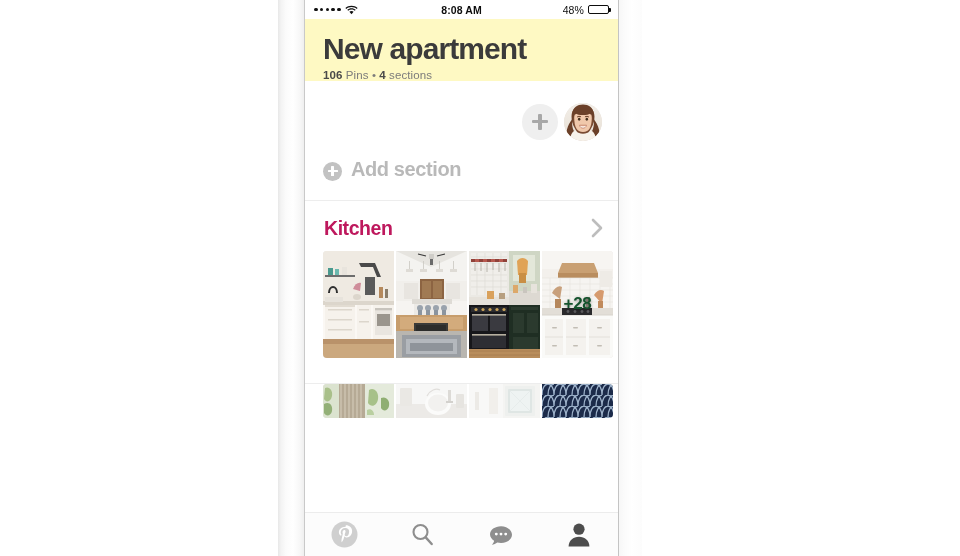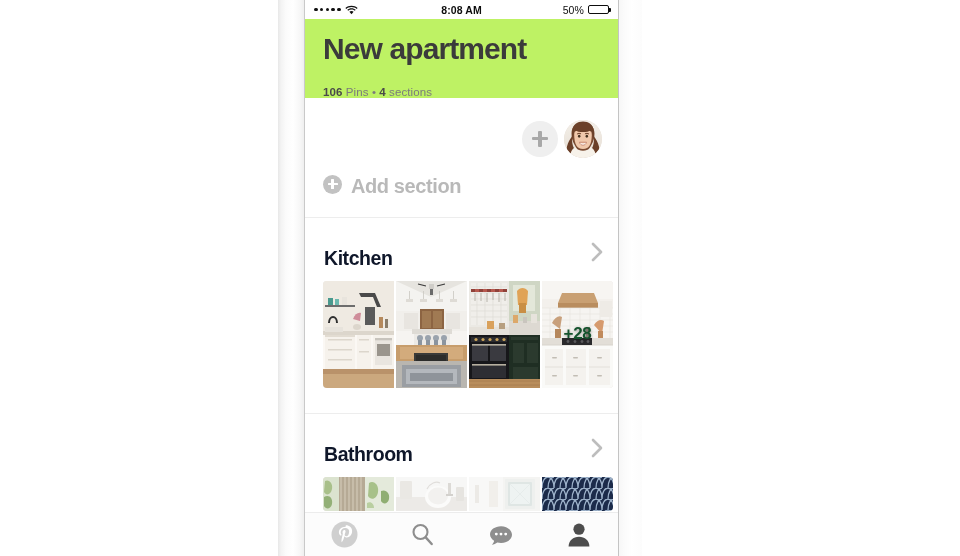--- a/index.html
+++ b/index.html
@@ -133,32 +133,32 @@
     font-family: "Liberation Sans", sans-serif;
     font-size: 12.5px;
     padding: 5px 11px 6px;
     cursor: pointer;
     letter-spacing: .1px;
   }
 
   
   #board-header {
     padding: 14px 16px 0 18px;
-    background: #bef264;
+    background: #fef9c3;
   }
   #board-title {
     font-size: 30px;
     font-weight: bold;
     color: #3b3b3b;
     letter-spacing: -0.9px;
     line-height: 1.05;
     margin: 0;
   }
   #board-meta {
-    margin-top: 21px;
+    margin-top: 4px;
     font-size: 11.5px;
     color: #7b7b7b;
     letter-spacing: .1px;
   }
   #board-meta b { color: #4a4a4a; font-weight: bold; }
 
   
   #collaborators {
     display: flex;
     align-items: center;
@@ -183,21 +183,21 @@
   }
   #avatar {
     width: 38px; height: 38px; border-radius: 50%;
     overflow: hidden; flex: 0 0 auto; position: relative;
     background: #e7ded6;
   }
 
   
   #add-section-row {
     display: flex;
-    align-items: flex-start;
+    align-items: flex-end;
     gap: 9px;
     padding: 17px 0 19px 18px;
     cursor: pointer;
   }
   #add-section-label {
     font-size: 20px;
     font-weight: bold;
     color: #b9b9b9;
     letter-spacing: -0.4px;
   }
@@ -215,21 +215,21 @@
 
   
   .section-block { background: #ffffff; }
   .section-head {
     display: flex; align-items: center;
     padding: 16px 15px 11px 19px;
     cursor: pointer;
   }
   .section-name {
     font-size: 19.5px; font-weight: bold;
-    color: #0f172a; letter-spacing: -0.45px; margin-top: 13px;
+    color: #be185d; letter-spacing: -0.45px;
   }
   .chev-right { margin-left: auto; }
 
   .thumb-row {
     display: flex;
     gap: 2px;
     padding: 0 15px 0 18px;
     border-radius: 4px;
     overflow: hidden;
   }
@@ -293,21 +293,21 @@
               <i></i>
           </div>
           <svg class="wifi-ico" width="13" height="10" viewBox="0 0 13 10">
             <path d="M6.5 2.0c2.0 0 3.85.72 5.25 1.92l.85-1.0C11.05 1.5 8.87.67 6.5.67S1.95 1.5.4 2.92l.85 1.0C2.65 2.72 4.5 2.0 6.5 2.0z" fill="#111"></path>
             <path d="M6.5 4.6c1.28 0 2.45.46 3.35 1.22l.85-1.0C9.62 3.87 8.14 3.3 6.5 3.3S3.38 3.87 2.3 4.82l.85 1.0C4.05 5.06 5.22 4.6 6.5 4.6z" fill="#111"></path>
             <path d="M6.5 9.33L8.6 6.85c-.58-.46-1.3-.73-2.1-.73s-1.52.27-2.1.73L6.5 9.33z" fill="#111"></path>
           </svg>
         </div>
         <div class="status-center">8:08 AM</div>
         <div class="status-right">
-          <span>50%</span>
+          <span>48%</span>
           <span class="battery">
             <span class="battery-fill" style="width:100%"></span>
           </span>
         </div>
       </div>
 
 
       <div id="board-header">
         <h1 id="board-title">New apartment</h1>
         <div id="board-meta">
@@ -526,26 +526,20 @@
             </svg>
             <div class="thumb-overlay">+28</div>
           </div>
 
         </div>
       </div>
 
       <div class="divider" style="margin-top:25px"></div>
 
       <div class="section-block">
-        <div class="section-head">
-          <span class="section-name">Bathroom</span>
-          <svg class="chev-right" width="12" height="20" viewBox="0 0 12 20">
-            <path d="M2 2l8 8-8 8" fill="none" stroke="#bdbdbd" stroke-width="2.6" stroke-linecap="round" stroke-linejoin="round"></path>
-          </svg>
-        </div>
         <div class="thumb-row short">
 
           <div class="thumb">
             <svg viewBox="0 0 71 34" preserveAspectRatio="xMidYMid slice">
               <rect width="71" height="34" fill="#e7e3da"></rect>
               <path d="M0 0h16v34H0z" fill="#dbe3cf"></path>
               <path d="M2 4c4-2 8 2 7 8-1 6-6 7-8 3z" fill="#a9c08a"></path>
               <path d="M1 20c5-3 9 1 8 7-1 5-6 6-8 2z" fill="#93b077"></path>
               <rect x="16" y="0" width="26" height="34" fill="#b6aa95"></rect>
               <path d="M18 0v34M22 0v34M26 0v34M30 0v34M34 0v34M38 0v34" stroke="#cfc5b2" stroke-width="1.4"></path>

